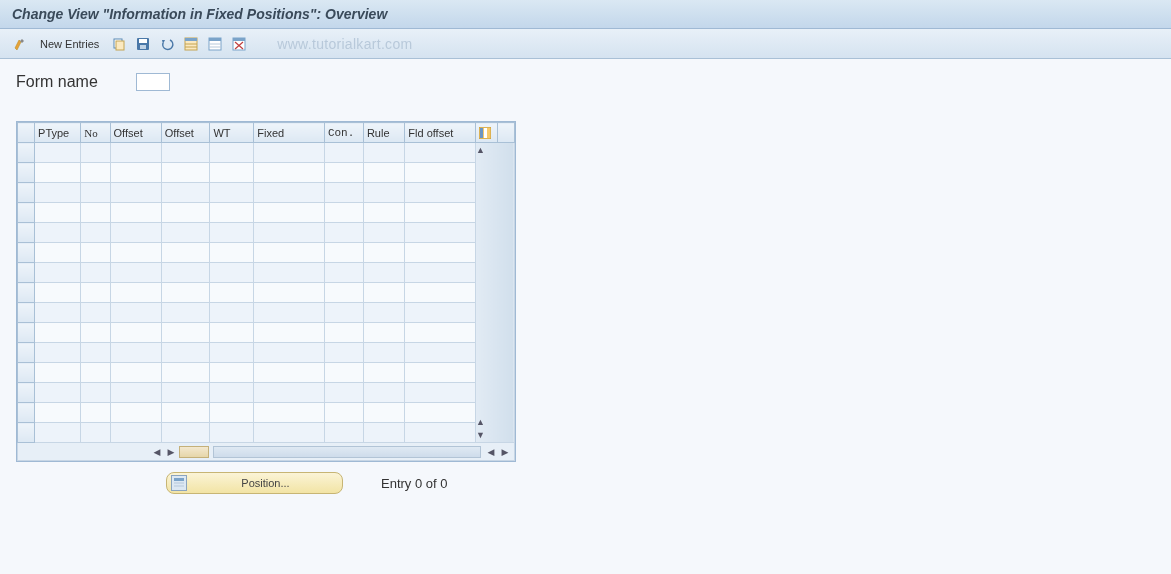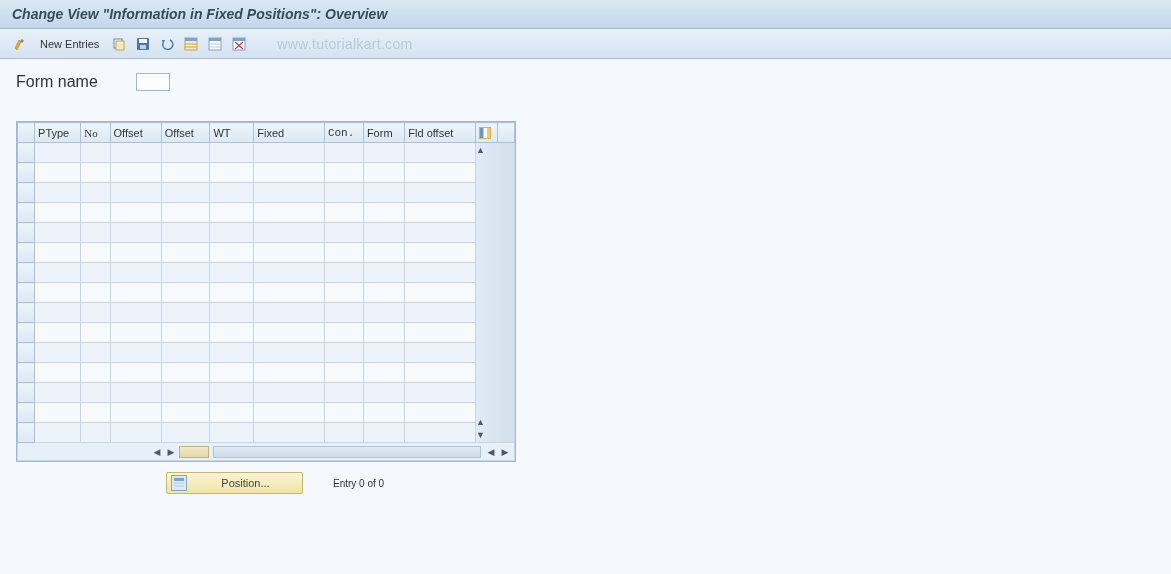--- a/index.html
+++ b/index.html
@@ -139,38 +139,38 @@
       align-items:center;
       gap:30px;
       margin-top:10px;
       padding-left:150px;
     }
     .position-btn {
       display:flex;
       align-items:center;
       background:linear-gradient(to bottom,#fbf4d6,#f2e4a5);
       border:1px solid #c7b574;
-      border-radius:2px;
+      border-radius:8px;
       height:22px;
-      width:137px;
+      width:177px;
       cursor:pointer;
       font-size:11px;
       color:#444;
       padding:0 4px;
       gap:6px;
     }
     .position-btn .picon {
       width:16px; height:16px;
       background:#dce8f3;
       border:1px solid #8aa4bf;
       display:inline-flex;
       align-items:center;
       justify-content:center;
     }
-    .entry-text { font-size:10px; color:#333; }
+    .entry-text { font-size:13px; color:#333;margin-left:8px; }
     .cfg-icon svg { display:block; }
   </style>
 </head>
 <body>
 
 <div class="title-bar">Change View "Information in Fixed Positions": Overview</div>
 
 <div class="toolbar">
   <span class="icon-btn">
     <svg width="14" height="14">
@@ -237,21 +237,21 @@
       <thead>
         <tr>
           <th class="sel-col"></th>
           <th class="col-ptype">PType</th>
           <th class="col-no">No</th>
           <th class="col-off">Offset</th>
           <th class="col-len">Offset</th>
           <th class="col-wt">WT</th>
           <th class="col-field">Fixed</th>
           <th class="col-con">Con.</th>
-          <th class="col-rule">Form</th>
+          <th class="col-rule">Rule</th>
           <th class="col-fldo">Fld offset</th>
           <th class="col-cfg cfg-icon">
             <svg width="12" height="12">
                 <rect x="0" y="0" width="12" height="12" fill="#f5c96b" stroke="#c49a3a"></rect>
                 <rect x="1" y="1" width="3" height="10" fill="#6b95c4"></rect>
                 <rect x="5" y="1" width="3" height="10" fill="#fff"></rect>
               </svg>
           </th>
           <th class="col-scr"></th>
         </tr>

